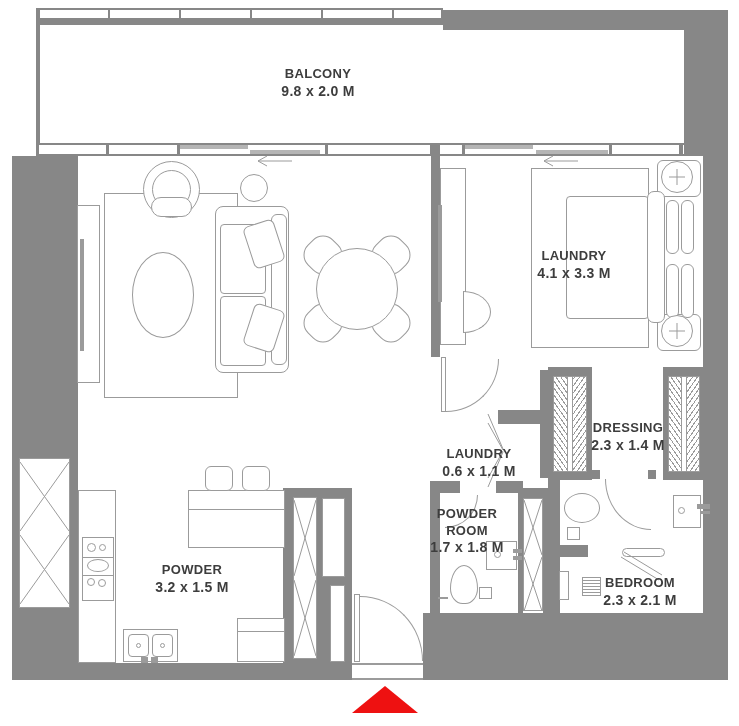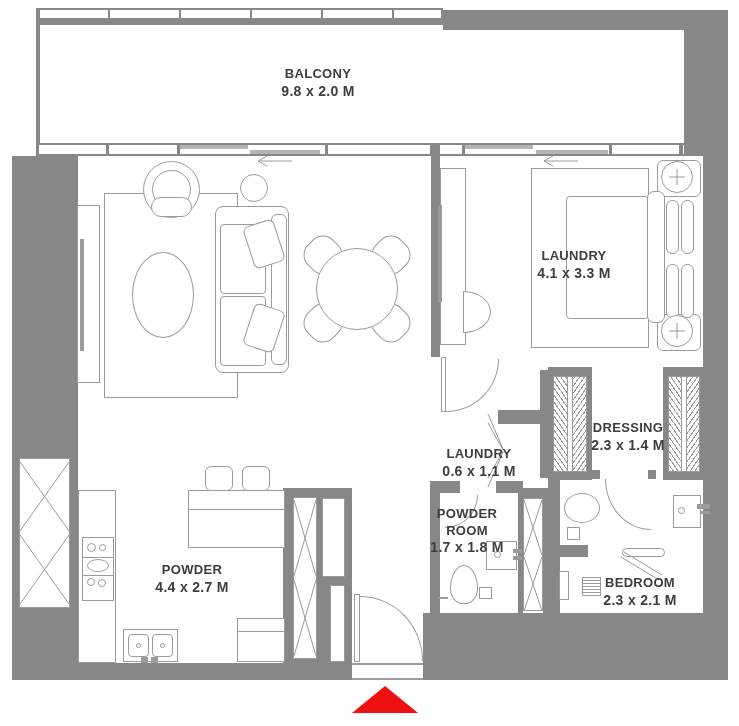--- a/index.html
+++ b/index.html
@@ -242,20 +242,20 @@
   <div class="lab" style="left:451px;top:446px;margin-left:28px;">
     <span class="nm">LAUNDRY</span>
     <span class="dm">0.6 x 1.1 M</span>
   </div>
   <div class="lab" style="left:467px;top:506px;">
     <span class="nm wrap">POWDER ROOM</span>
     <span class="dm">1.7 x 1.8 M</span>
   </div>
   <div class="lab" style="left:192px;top:562px;">
     <span class="nm">POWDER</span>
-    <span class="dm">4.4 x 2.7 M</span>
+    <span class="dm">3.2 x 1.5 M</span>
   </div>
   <div class="lab" style="left:640px;top:575px;">
     <span class="nm">BEDROOM</span>
     <span class="dm">2.3 x 2.1 M</span>
   </div>
 
 </div>
 
 </body></html>

